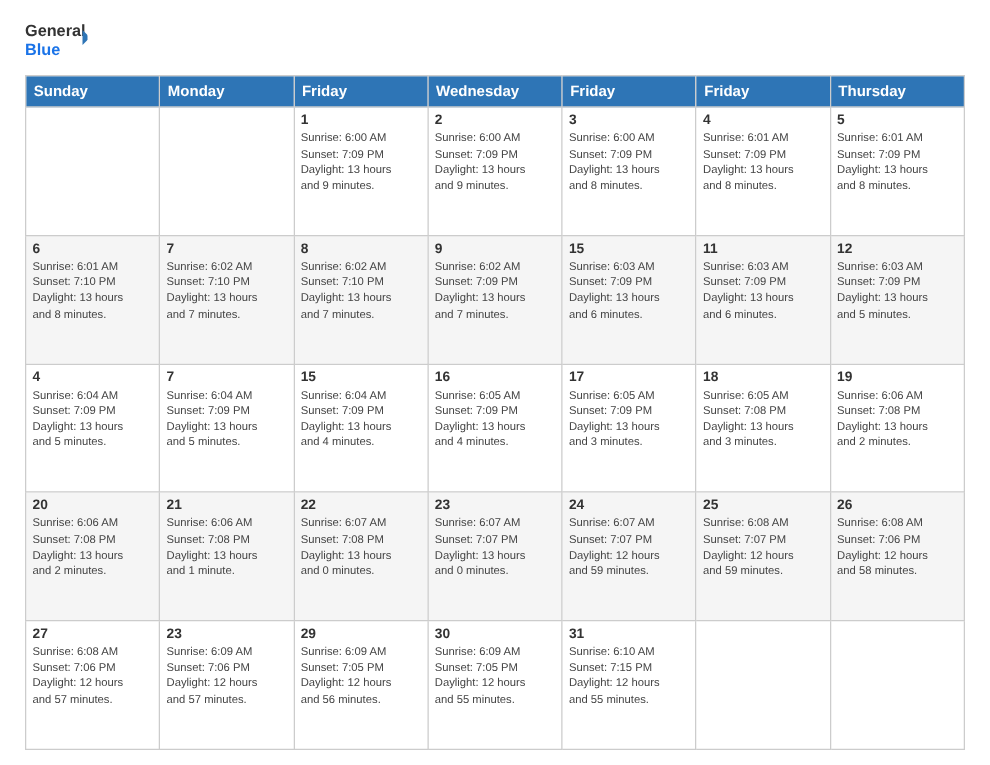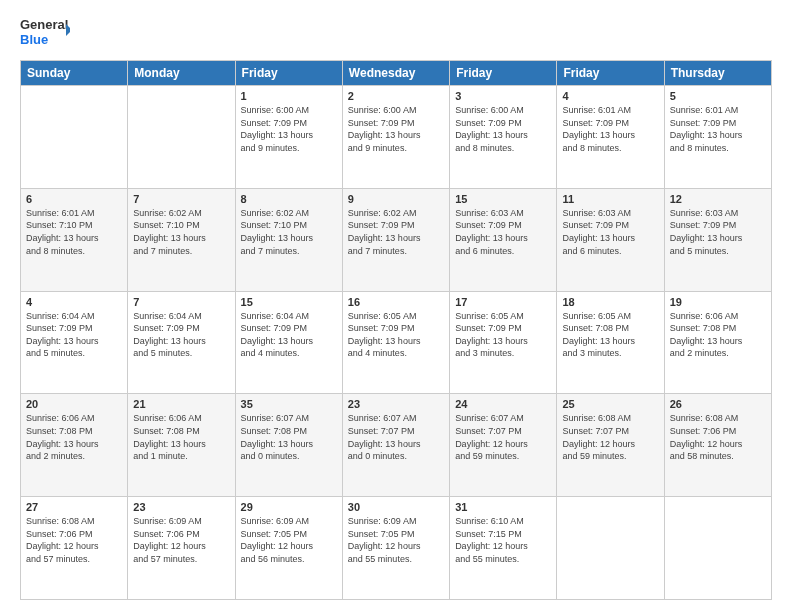--- a/index.html
+++ b/index.html
@@ -263,21 +263,21 @@
 and 2 minutes.</div>
           </td>
           <td>
             <span class="day-num">21</span>
             <div class="day-info" style="white-space: pre-line;">Sunrise: 6:06 AM
 Sunset: 7:08 PM
 Daylight: 13 hours
 and 1 minute.</div>
           </td>
           <td>
-            <span class="day-num">35</span>
+            <span class="day-num">22</span>
             <div class="day-info" style="white-space: pre-line;">Sunrise: 6:07 AM
 Sunset: 7:08 PM
 Daylight: 13 hours
 and 0 minutes.</div>
           </td>
           <td>
             <span class="day-num">23</span>
             <div class="day-info" style="white-space: pre-line;">Sunrise: 6:07 AM
 Sunset: 7:07 PM
 Daylight: 13 hours

